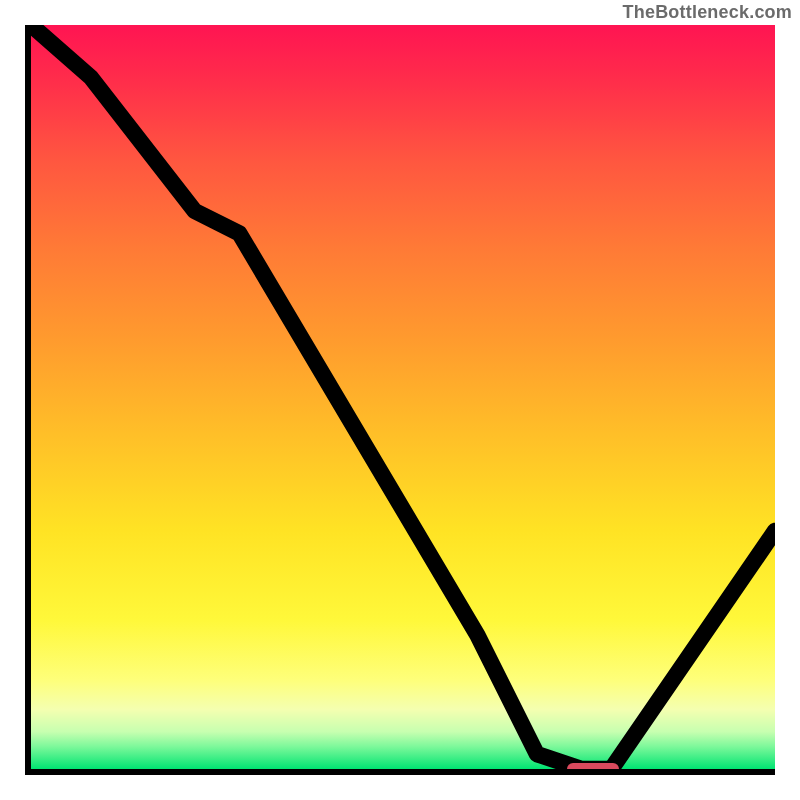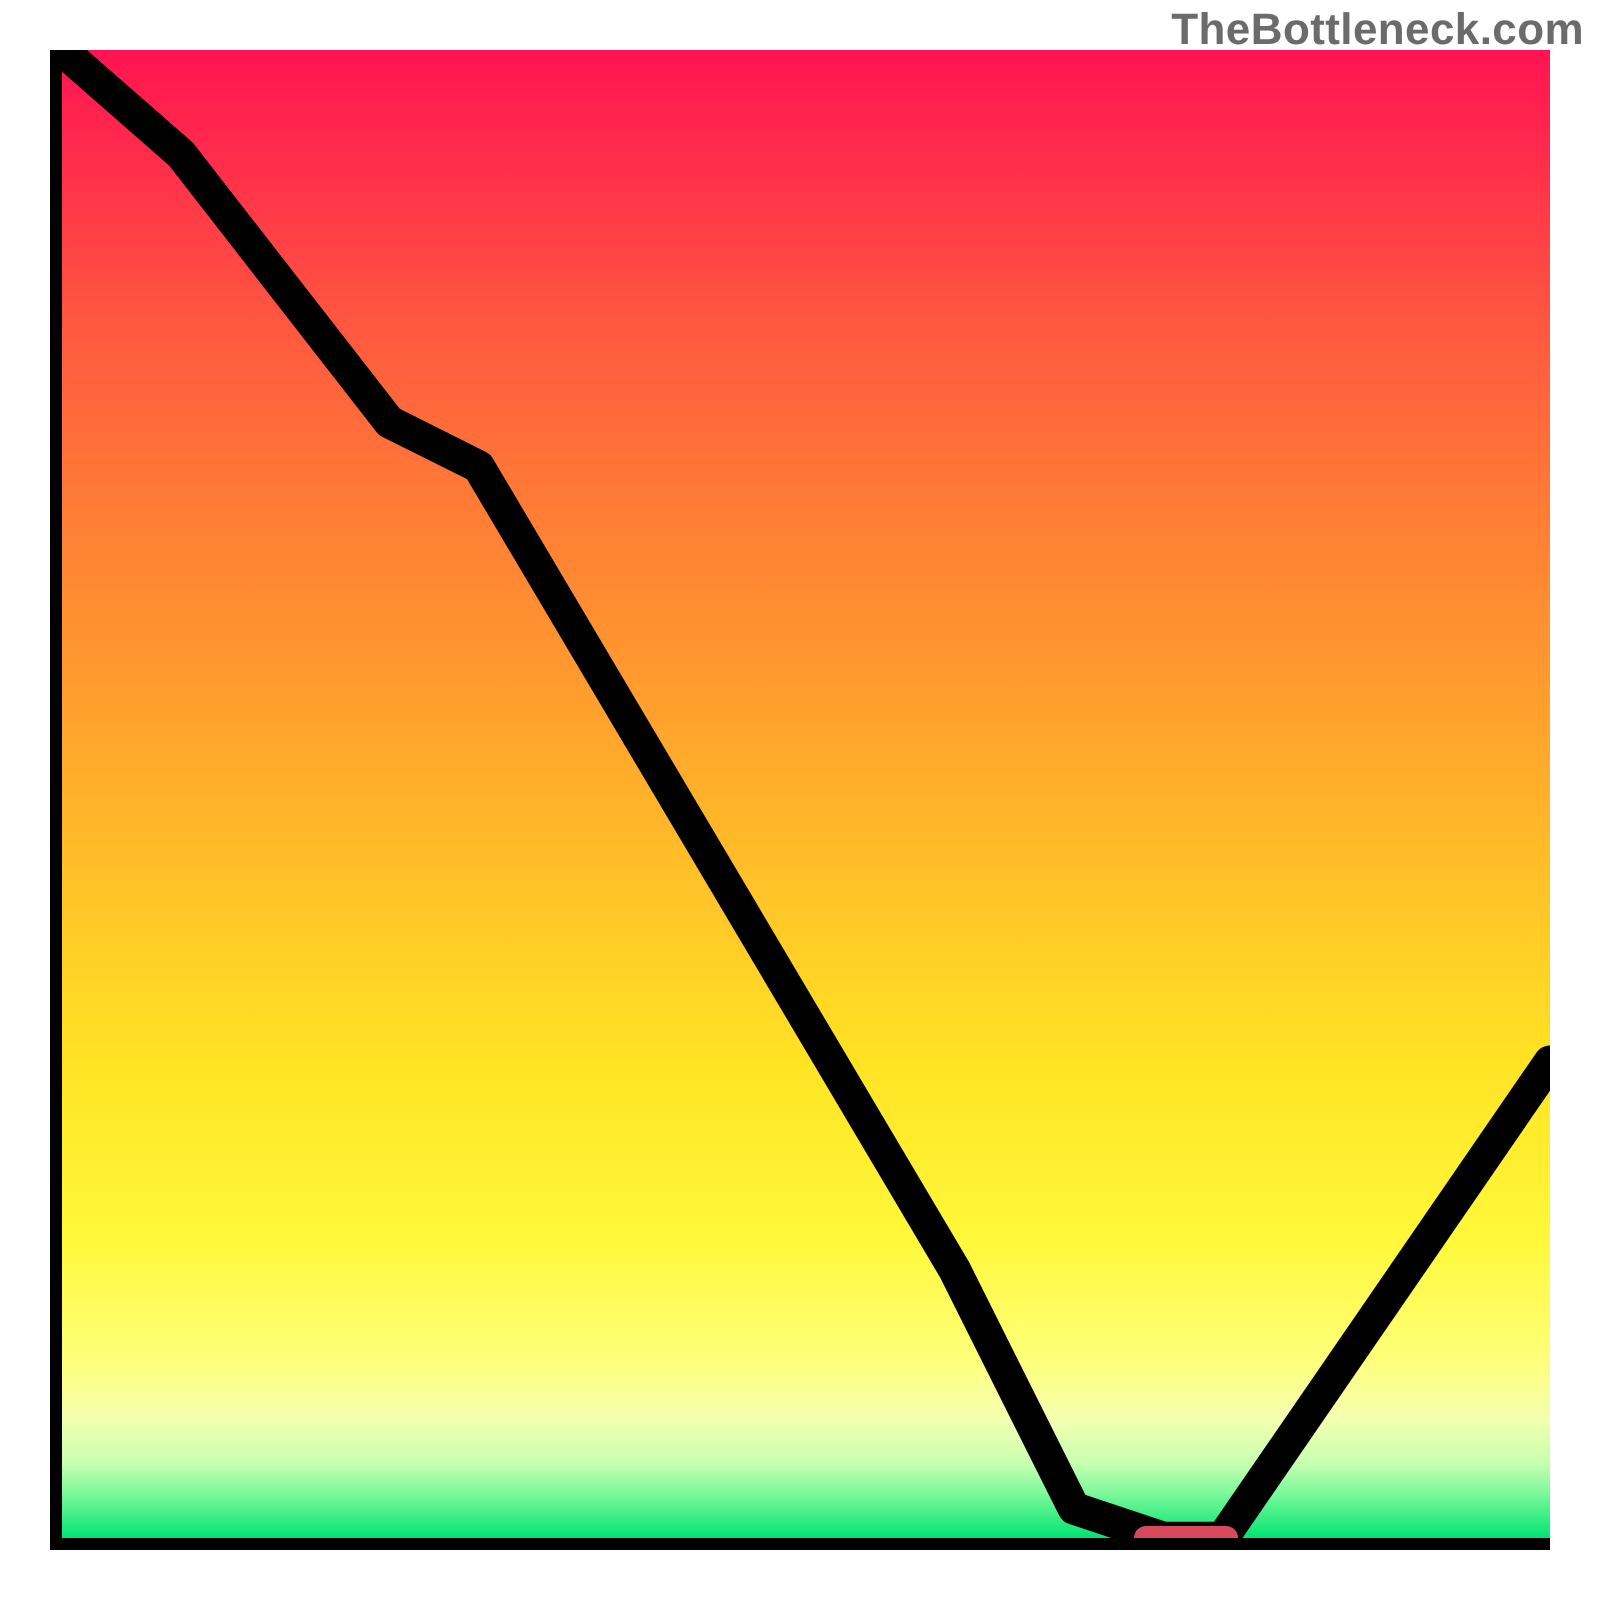--- a/index.html
+++ b/index.html
@@ -13,21 +13,21 @@
   }
   .wrap {
     position: relative;
     width: 800px;
     height: 800px;
   }
   .watermark {
     position: absolute;
     top: 2px;
     right: 8px;
-    font-size: 22px;
+    font-size: 18px;
     font-weight: 600;
     color: #6b6b6b;
     letter-spacing: 0.2px;
     z-index: 50;
   }
   .plot {
     position: absolute;
     left: 25px;
     top: 25px;
     width: 750px;

